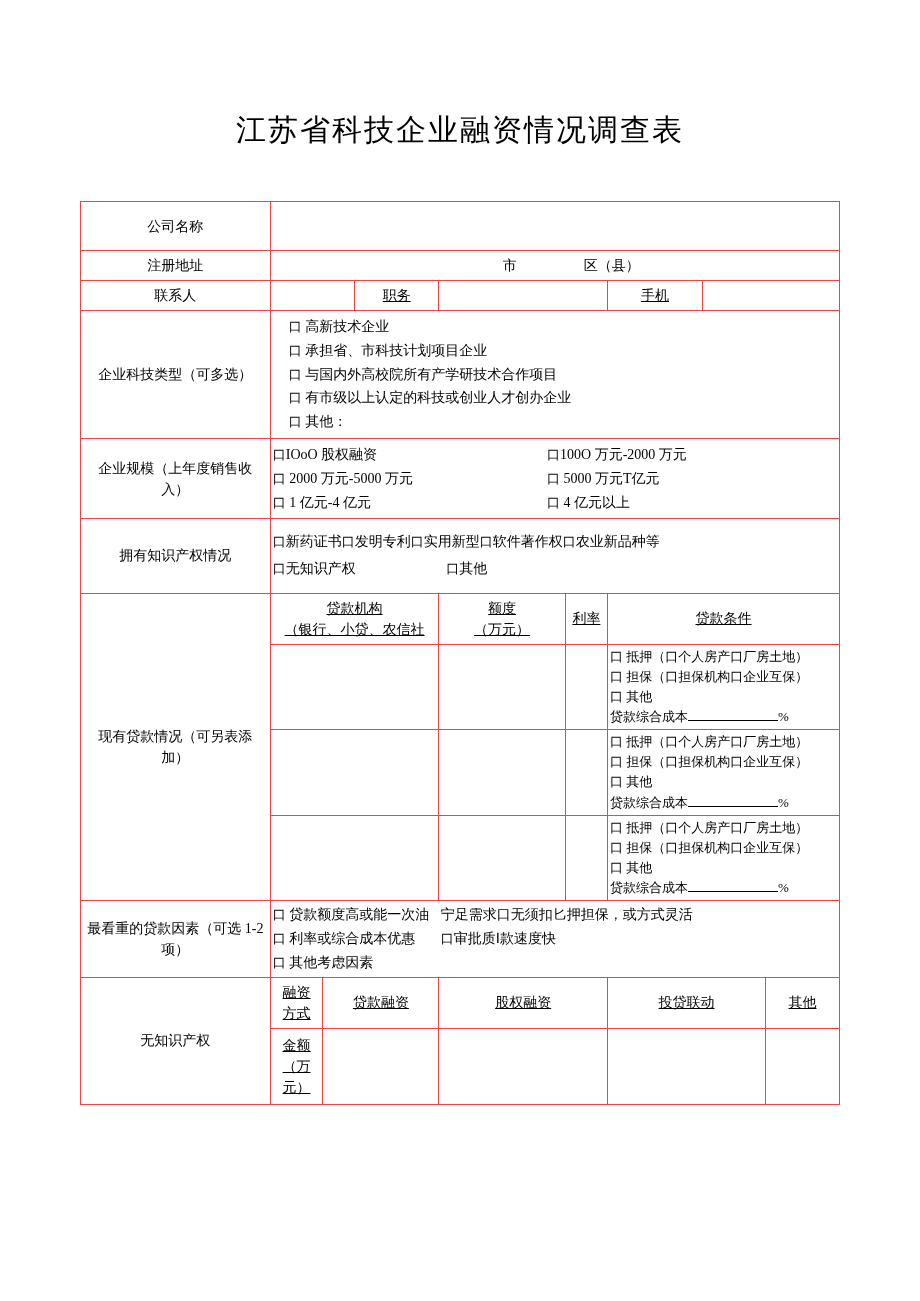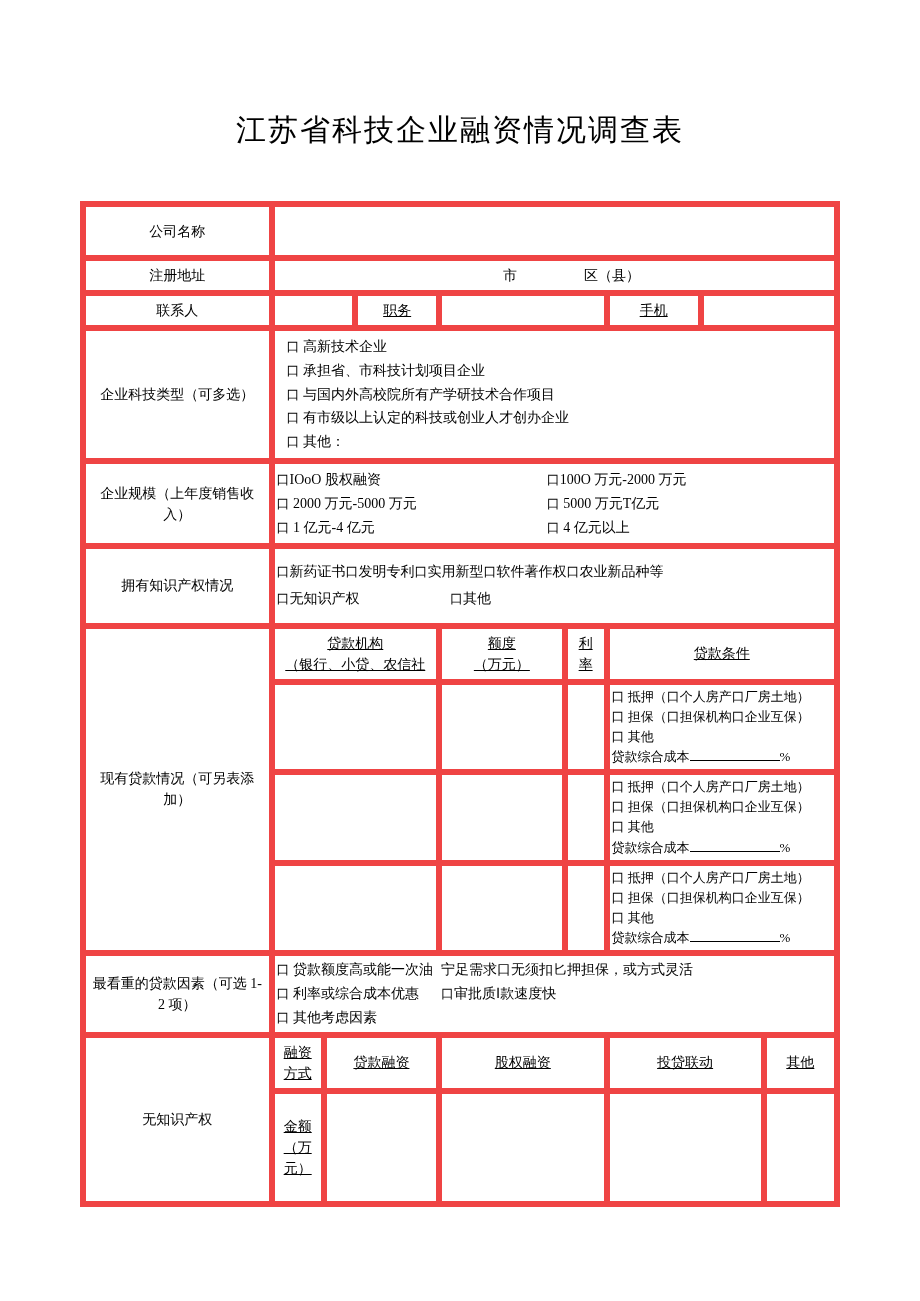--- a/index.html
+++ b/index.html
@@ -23,21 +23,21 @@
     text-align: center;
     margin: 0 0 50px 0;
     letter-spacing: 2px;
   }
   table.form {
     border-collapse: collapse;
     width: 100%;
     table-layout: fixed;
   }
   table.form td {
-    border: 6px solid #ef4444;
+    border: 1px solid #ef4444;
     padding: 4px 6px;
     vertical-align: middle;
     font-size: 14px;
     line-height: 1.5;
   }
   .label {
     text-align: center;
   }
   .center {
     text-align: center;
@@ -96,21 +96,21 @@
       <td class="label" colspan="2">联系人</td>
       <td colspan="2"></td>
       <td class="center">职务</td>
       <td colspan="3"></td>
       <td class="center">手机</td>
       <td colspan="2"></td>
     </tr>
 
     <tr>
       <td class="label" colspan="2">企业科技类型（可多选）</td>
-      <td colspan="9" style="padding:4px 12px;line-height:1.7">
+      <td colspan="9" style="padding:4px 18px;line-height:1.7">
         <span class="cbx">口</span>&nbsp;<span>高新技术企业</span><br>
         <span class="cbx">口</span>&nbsp;<span>承担省、市科技计划项目企业</span><br>
         <span class="cbx">口</span>&nbsp;<span>与国内外高校院所有产学研技术合作项目</span><br>
         <span class="cbx">口</span>&nbsp;<span>有市级以上认定的科技或创业人才创办企业</span><br>
         <span class="cbx">口</span>&nbsp;<span>其他：</span>
       </td>
     </tr>
 
     <tr>
       <td class="label" colspan="2">企业规模（上年度销售收入）</td>
@@ -199,21 +199,21 @@
 
     <tr>
       <td class="label" colspan="2" rowspan="2">无知识产权</td>
       <td class="center">融资方式</td>
       <td class="center" colspan="2">贷款融资</td>
       <td class="center" colspan="3">股权融资</td>
       <td class="center" colspan="2">投贷联动</td>
       <td class="center">其他</td>
     </tr>
     <tr>
-      <td class="center" style="padding:22px 2px">金额（万元）</td>
+      <td class="center" style="padding:6px 2px">金额（万元）</td>
       <td colspan="2"></td>
       <td colspan="3"></td>
       <td colspan="2"></td>
       <td></td>
     </tr>
 
   </tbody>
     </table>
 </div>
 

